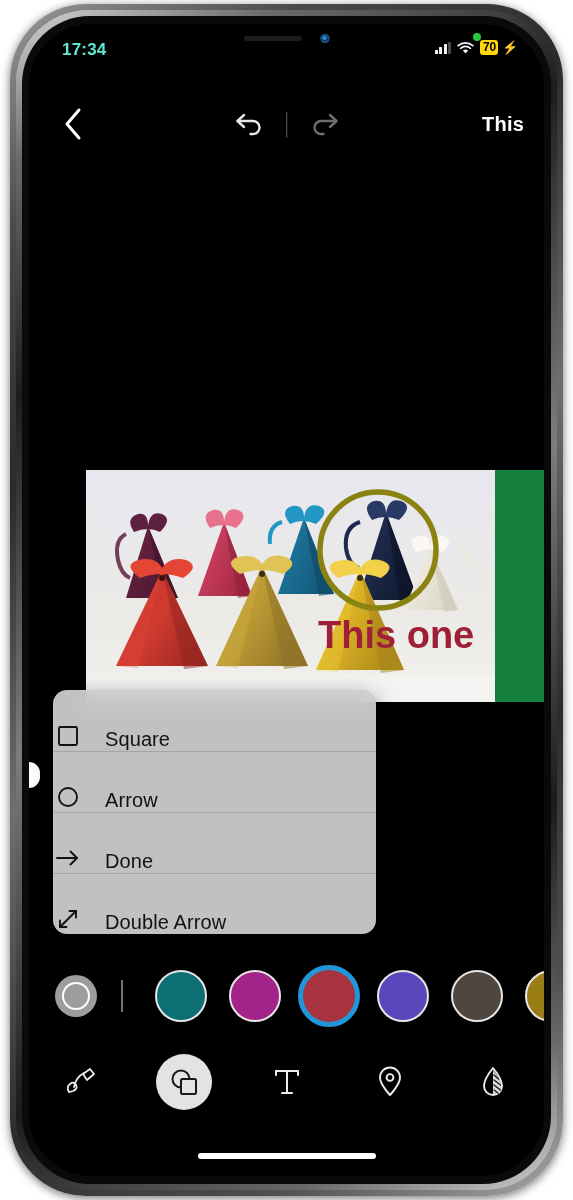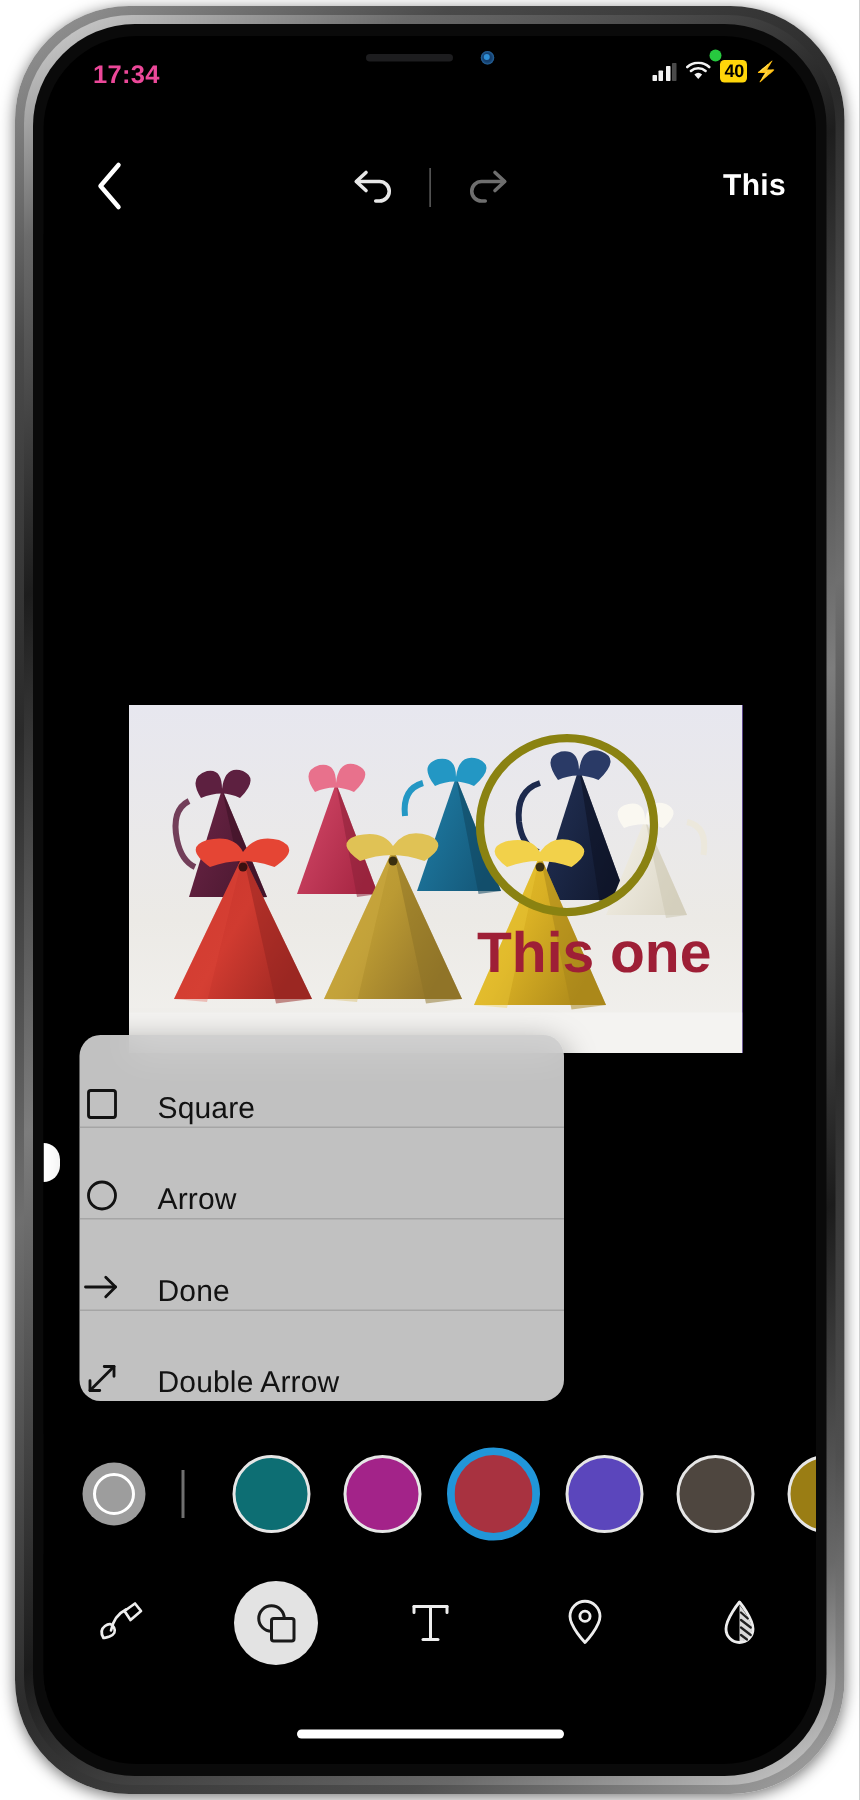--- a/index.html
+++ b/index.html
@@ -87,21 +87,21 @@
   
   .statusbar {
     position: absolute;
     left: 0; top: 0;
     width: 515px; height: 50px;
     z-index: 30;
   }
   .status-time {
     position: absolute;
     left: 33px; top: 16px;
-    color: #ec4899;
+    color: #5eead4;
     font-size: 17px;
     font-weight: bold;
     letter-spacing: .2px;
   }
   .rec-dot {
     position: absolute;
     right: 63px; top: 9px;
     width: 8px; height: 8px;
     border-radius: 50%;
     background: #27c93f;
@@ -168,23 +168,23 @@
   
   .canvas-area {
     position:absolute;
     left:0; top:132px;
     width:515px; height:800px;
     background:#000;
   }
   .photo {
     position:absolute;
     left:57px; top:314px;
-    width:409px; height:232px;
+    width:465px; height:232px;
     overflow:hidden;
-    background:#8b5cf6;
+    background:#15803d;
   }
   .photo svg { display:block; }
 
   
   .edge-handle {
     position:absolute;
     left:0px; top:738px;
     width:11px; height:26px;
     background:#ffffff;
     border-radius: 0 13px 13px 0;
@@ -334,21 +334,21 @@
             <i></i>
             <i></i>
         </div>
         <div class="wifi">
           <svg width="17" height="13" viewBox="0 0 17 13">
             <path d="M8.5 11.6 L5.9 8.6 a4 4 0 0 1 5.2 0 Z" fill="#f2f2f2"></path>
             <path d="M3.6 6.3 a7.4 7.4 0 0 1 9.8 0" stroke="#f2f2f2" stroke-width="1.7" fill="none" stroke-linecap="round"></path>
             <path d="M1.2 3.7 a10.9 10.9 0 0 1 14.6 0" stroke="#f2f2f2" stroke-width="1.7" fill="none" stroke-linecap="round"></path>
           </svg>
         </div>
-        <div class="batt-pill">40</div>
+        <div class="batt-pill">70</div>
         <div class="batt-bolt">⚡</div>
       </div>
     </div>
 
     <div class="topnav">
       <div class="nav-back">
         <svg width="22" height="34" viewBox="0 0 22 34">
           <path d="M17 3 L5 17 L17 31" stroke="#ffffff" stroke-width="3" fill="none" stroke-linecap="round" stroke-linejoin="round"></path>
         </svg>
       </div>

